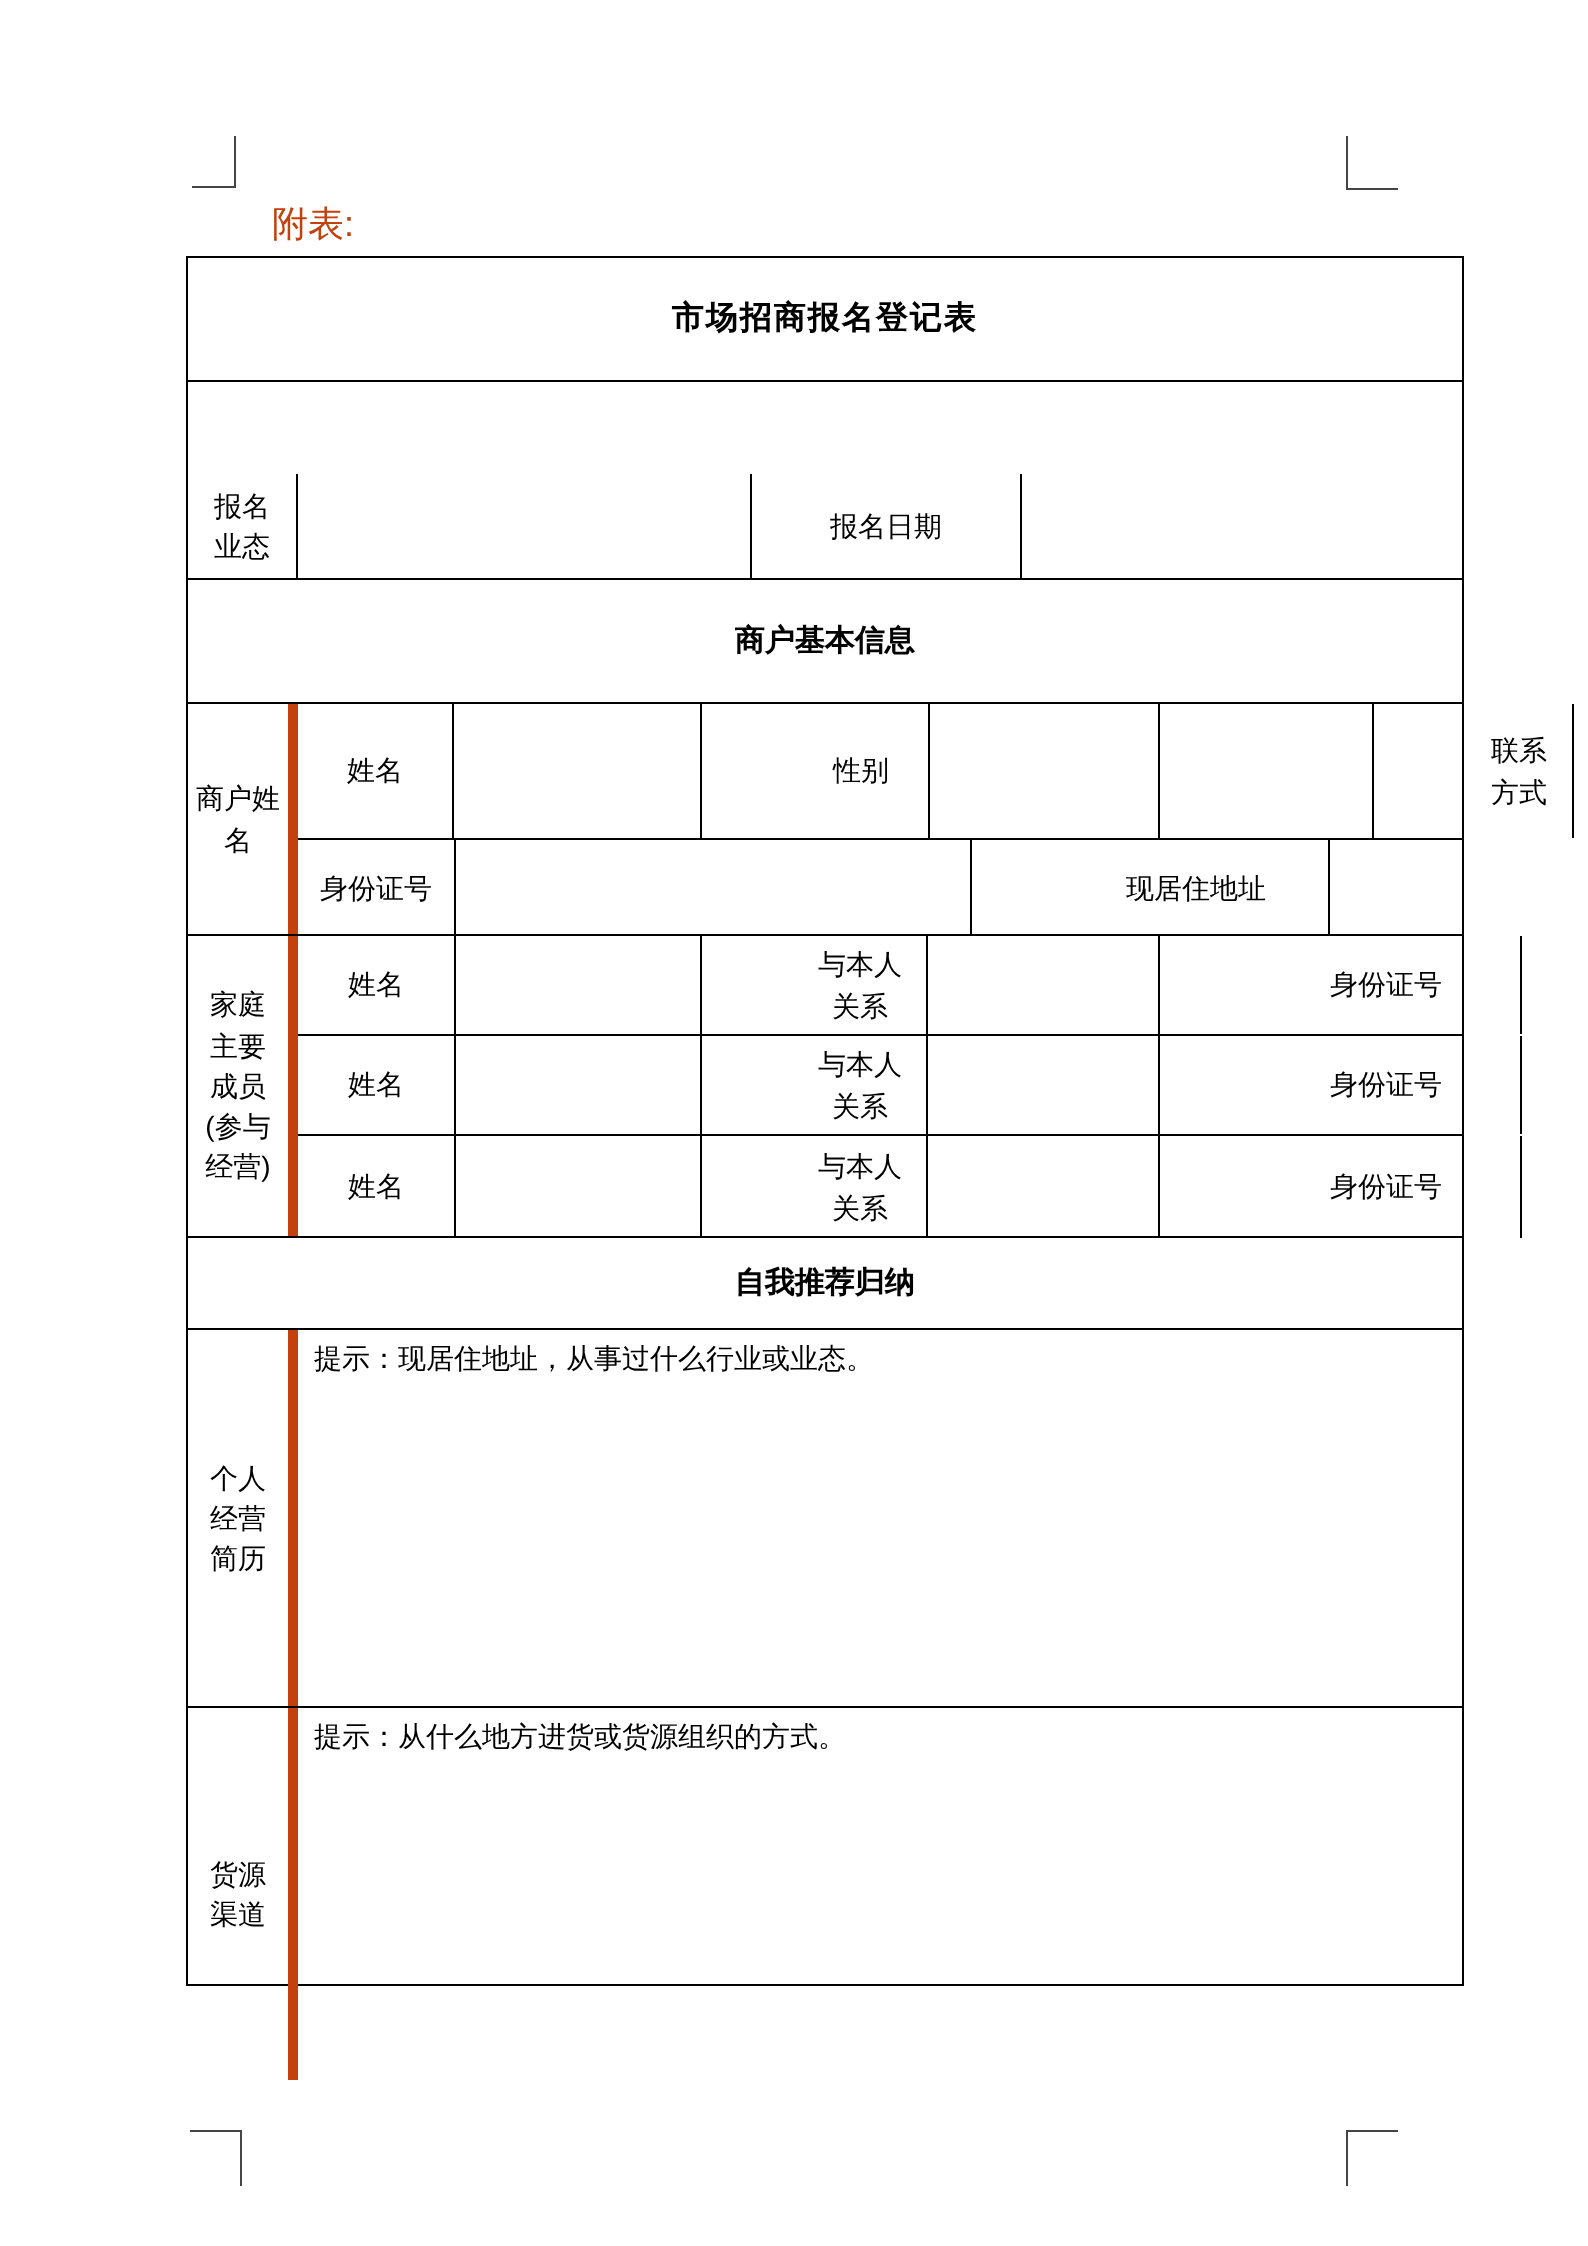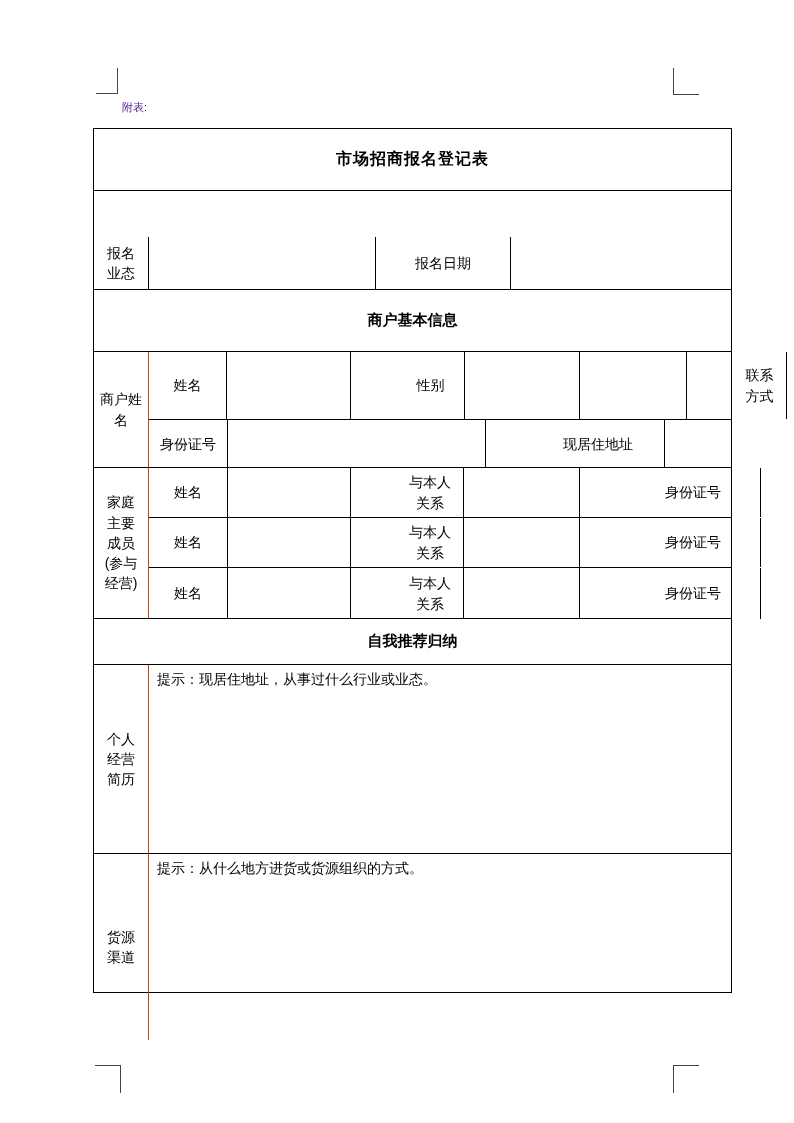--- a/index.html
+++ b/index.html
@@ -9,21 +9,21 @@
     position:relative; width:794px; height:1123px; background:#ffffff;
     margin:0 auto; overflow:hidden; color:#000;
   }
   
   .mark { position:absolute; }
   .mark-tl { left:96px;  top:68px;   width:22px; height:26px; border-right:1px solid #444; border-bottom:1px solid #444; }
   .mark-tr { left:673px; top:68px;   width:26px; height:27px; border-left:1px solid #444;  border-bottom:1px solid #444; }
   .mark-bl { left:95px;  top:1065px; width:26px; height:28px; border-top:1px solid #444;   border-right:1px solid #444; }
   .mark-br { left:673px; top:1065px; width:26px; height:28px; border-top:1px solid #444;   border-left:1px solid #444; }
 
-  .attach-label { position:absolute; left:122px; top:100px; font-size:11px; color:#4c1d95; }
+  .attach-label { position:absolute; left:136px; top:100px; font-size:18px; color:#c2410c; }
 
   .tbl {
     position:absolute; left:93px; top:128px; width:639px; height:865px;
     border:1px solid #000; background:#fff; display:flex; flex-direction:column;
   }
   .row { display:flex; border-bottom:1px solid #000; flex-shrink:0; }
   .row.last { border-bottom:none; }
 
   .cell {
     border-right:1px solid #000; display:flex; align-items:center; justify-content:center;
@@ -38,21 +38,21 @@
 
   .r-apply { height:53px;margin-top:46px; }
   .section-row { height:62px; }
   .section-row.short { height:46px; }
   .section-cell { flex:1; display:flex; align-items:center; justify-content:center;
     font-size:15px; font-weight:bold; }
 
   .block { display:flex; }
   .block-merchant { height:116px; }
   .block-family { height:151px; }
-  .label-col { width:55px; border-right:1px solid #c2410c; display:flex; align-items:center;
+  .label-col { width:55px; border-right:5px solid #c2410c; display:flex; align-items:center;
     justify-content:center; text-align:center; font-size:14px; line-height:1.45;
     white-space:pre-line; flex-shrink:0; }
   .sub-rows { flex:1 1 auto; display:flex; flex-direction:column; min-width:0; }
   .sub-row { display:flex; border-bottom:1px solid #000; flex-shrink:0;gap:46px; }
   .sub-row.last { border-bottom:none; }
   .sr-a { height:68px; } .sr-b { height:48px; }
   .fr-1 { height:50px; } .fr-2 { height:50px; } .fr-3 { height:51px; }
   .r-exp { height:189px; }
   .r-sup { height:186px; }
   .hint-cell {

